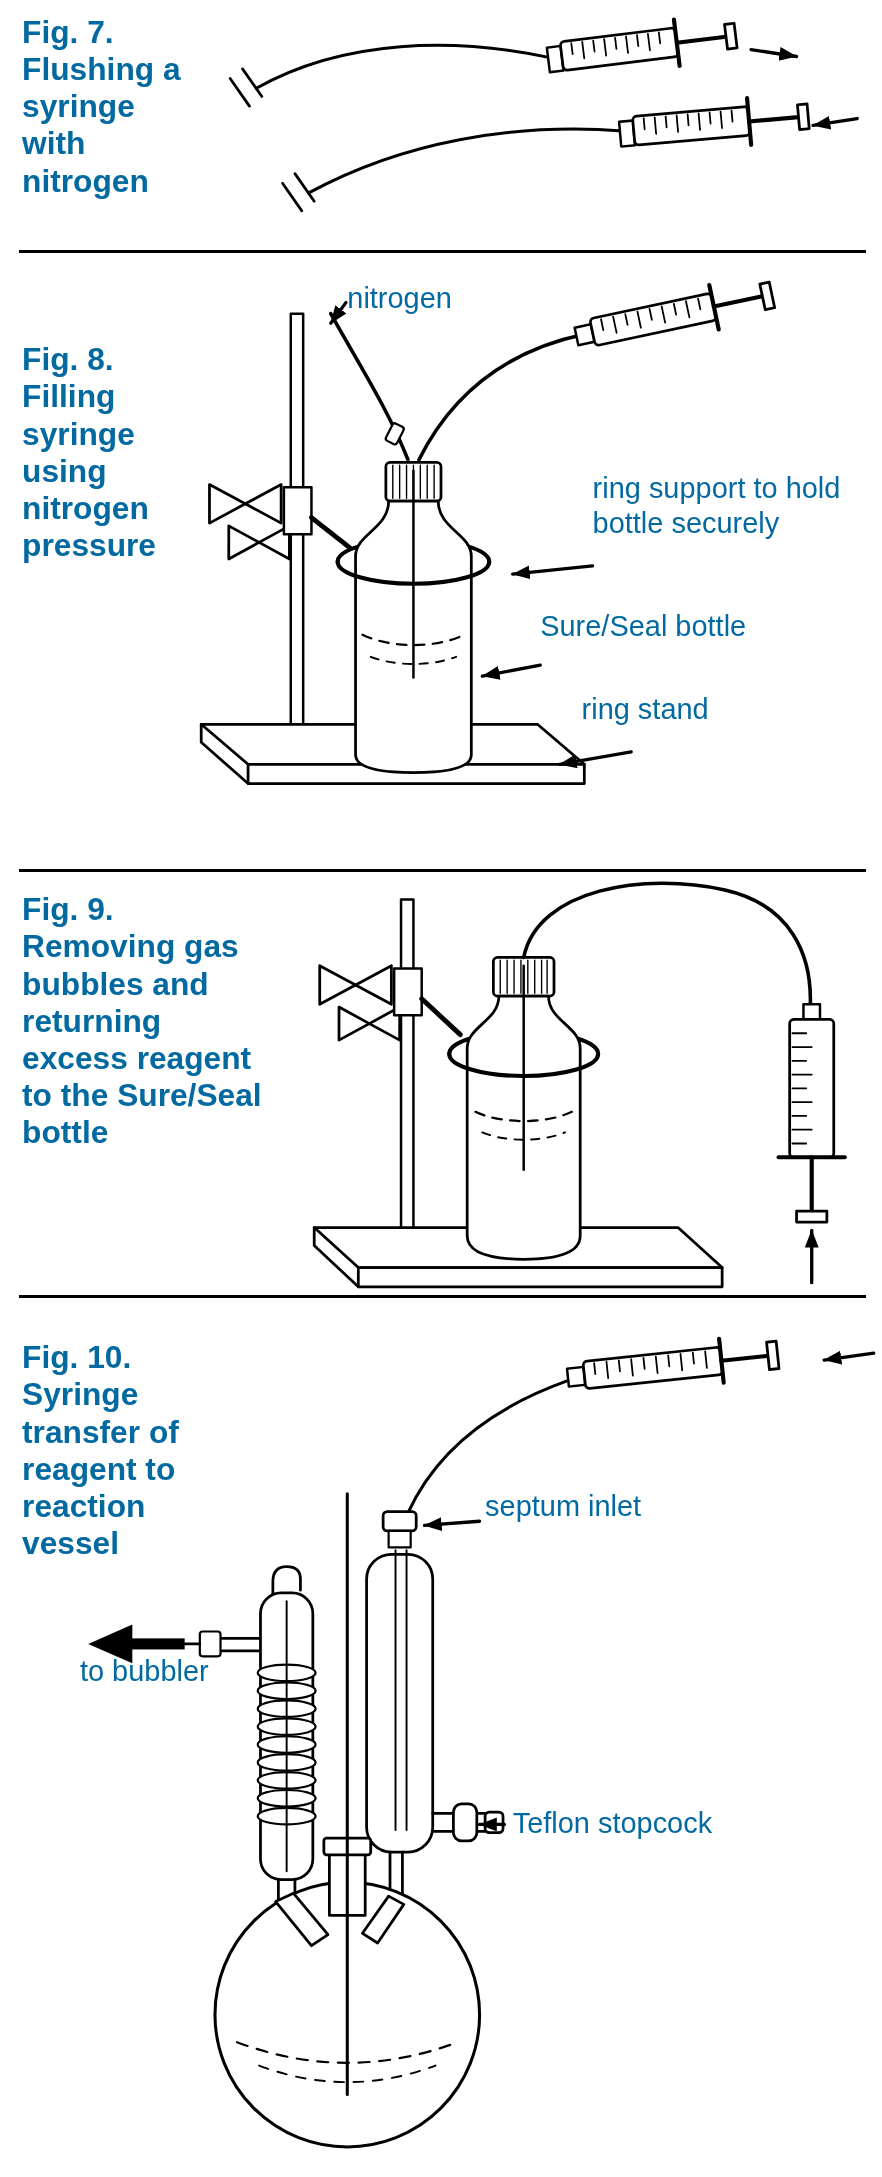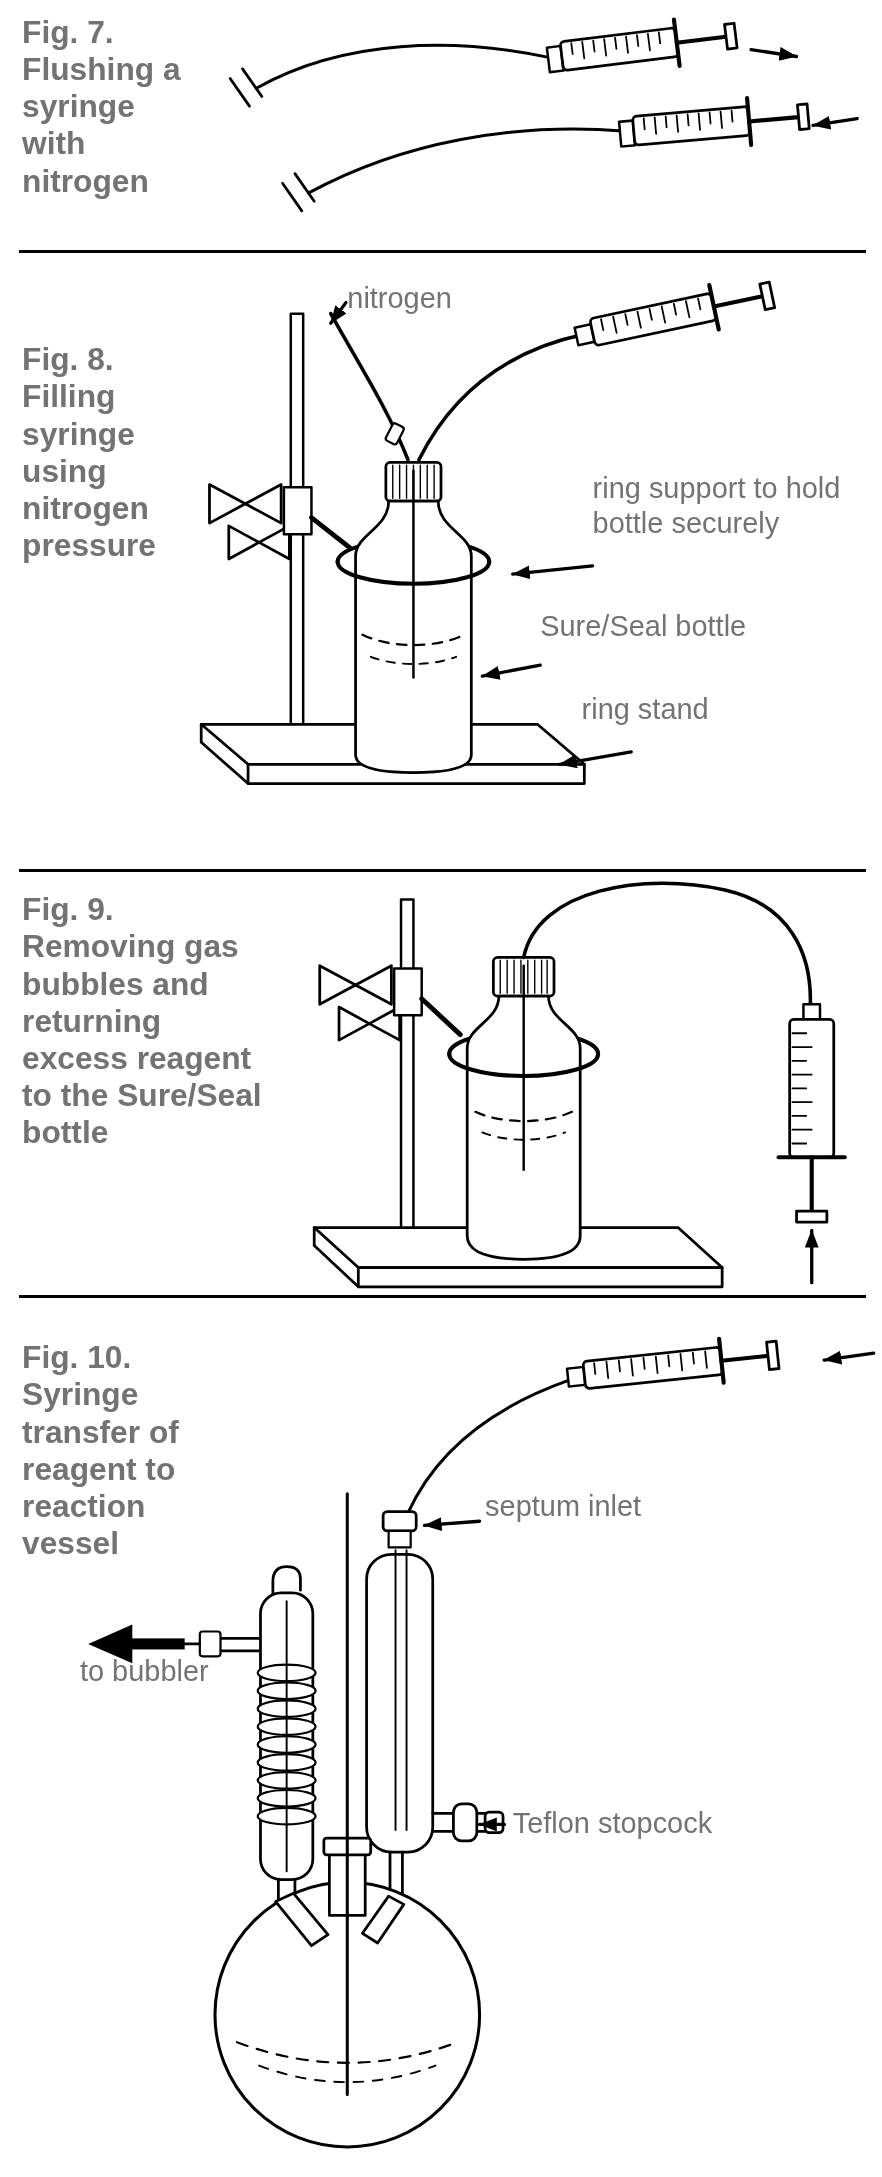--- a/index.html
+++ b/index.html
@@ -1,17 +1,17 @@
 <!DOCTYPE html>
 <html><head>
 <meta charset="utf-8">
 <style>
   html,body{margin:0;padding:0;background:#fff;}
   .page{position:relative;width:882px;height:2177px;background:#fff;overflow:hidden;
-        font-family:"Liberation Sans",sans-serif;color:#737373;}
+        font-family:"Liberation Sans",sans-serif;color:#0369a1;}
   .fig-section{position:relative;width:882px;overflow:hidden;}
   .divider{height:3px;background:#000;margin-left:19px;margin-right:16px;}
   .canvas{position:absolute;left:0;top:0;width:640px;transform:scale(1.378125);transform-origin:0 0;}
   .art{position:absolute;left:0;top:0;}
   .caption{position:absolute;font-weight:bold;font-size:23px;line-height:27px;white-space:pre-line;}
   .lbl{position:absolute;font-size:21px;line-height:25px;white-space:pre-line;}
 </style>
 </head>
 <body>
 

